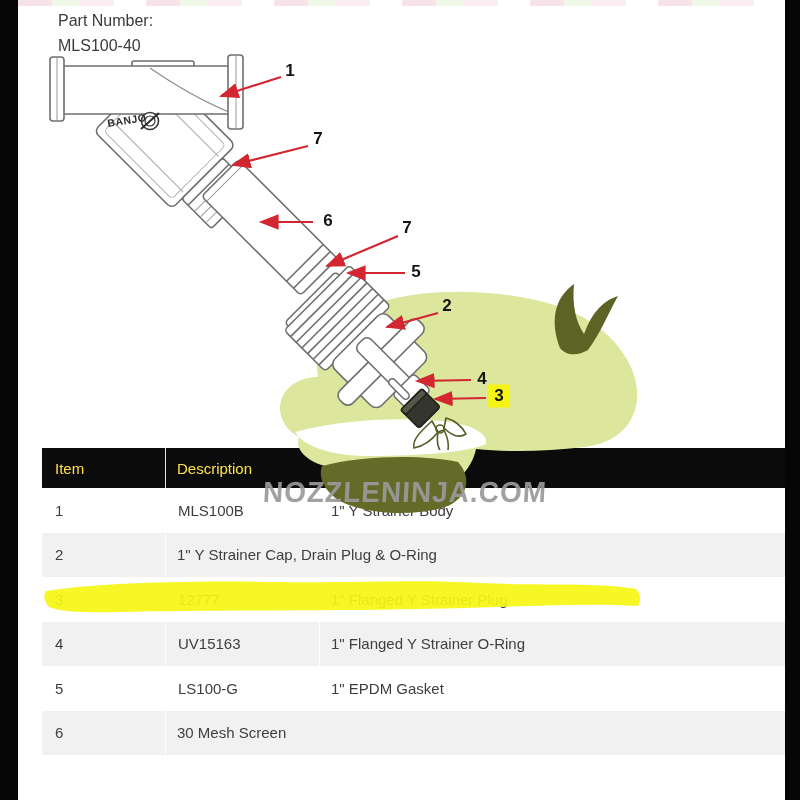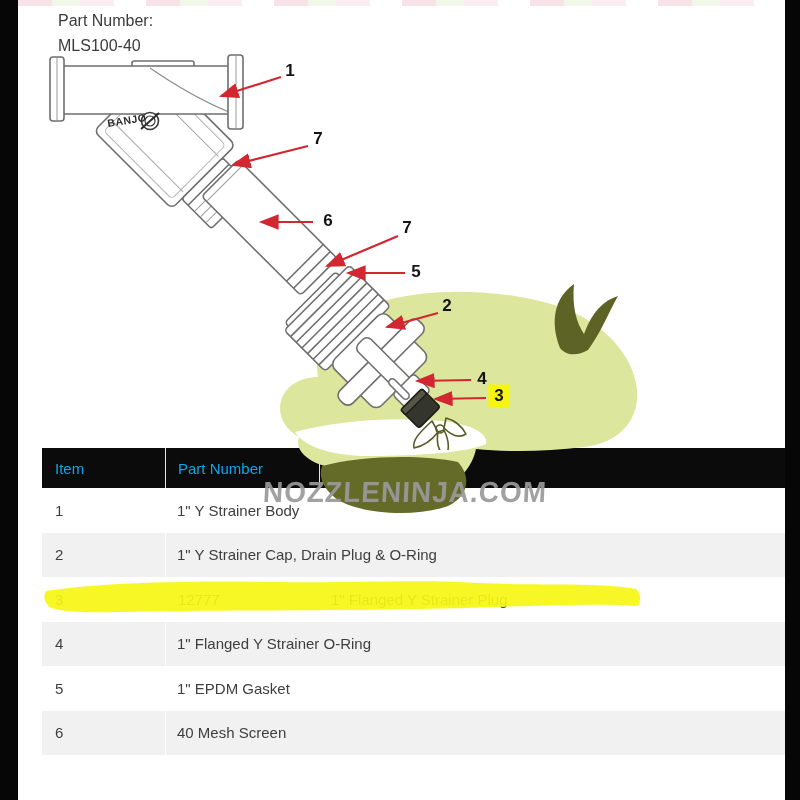--- a/index.html
+++ b/index.html
@@ -11,21 +11,21 @@
   #left-strip{left:0;width:18px;}
   #right-strip{left:785px;width:15px;}
   #noise-strip{position:absolute;left:18px;top:0;width:767px;height:6px;opacity:.75;
     background:repeating-linear-gradient(90deg,#f6d9e2 0 34px,#eef6e2 34px 62px,#fbe7ee 62px 96px,#ffffff 96px 128px);}
 
   #title{position:absolute;left:42px;top:8px;color:#3b3b3b;font-size:16px;line-height:25px;z-index:1;margin-left:16px;}
 
   
   #parts-table{position:absolute;left:42px;top:448px;width:743px;z-index:1;font-size:15px;color:#3e3e3e;}
   .trow{display:flex;width:743px;}
-  .thead{height:40px;background:#0b0b0b;color:#0ea5e9;}
+  .thead{height:40px;background:#0b0b0b;color:#fde047;}
   .tbody-row{height:44.5px;background:#fff;}
   .tbody-row.alt{background:#f1f1f1;}
   .cell{display:flex;align-items:center;box-sizing:border-box;}
   .c-item{width:123px;padding-left:13px;}
   .c-part{width:154px;padding-left:12px;border-left:1px solid rgba(255,255,255,.9);}
   .c-desc{width:466px;padding-left:11px;border-left:1px solid rgba(255,255,255,.9);}
   .cell span{position:relative;z-index:5;}
 
   
   #row-highlight-svg{position:absolute;left:40px;top:575px;z-index:2;pointer-events:none;}
@@ -170,31 +170,31 @@
     <span class="co" style="left:447px;top:306px">2</span>
     <span class="co" style="left:482px;top:379px">4</span>
     <span class="co hl" style="left:499px;top:396px">3</span>
   </div>
 
   <div id="parts-table">
     <div class="trow thead">
       <div class="cell c-item">
           <span>Item</span>
         </div>
-      <div class="cell c-part">
-          <span>Part Number</span>
-        </div>
       <div class="cell c-desc">
           <span>Description</span>
         </div>
     </div>
     <div class="trow tbody-row">
       <div class="cell c-item">
           <span>1</span>
         </div>
+      <div class="cell c-part">
+          <span>MLS100B</span>
+        </div>
       <div class="cell c-desc">
           <span>1" Y Strainer Body</span>
         </div>
     </div>
     <div class="trow tbody-row alt">
       <div class="cell c-item">
           <span>2</span>
         </div>
       <div class="cell c-desc">
           <span>1" Y Strainer Cap, Drain Plug &amp; O-Ring</span>
@@ -208,38 +208,44 @@
           <span>12777</span>
         </div>
       <div class="cell c-desc">
           <span>1" Flanged Y Strainer Plug</span>
         </div>
     </div>
     <div class="trow tbody-row alt">
       <div class="cell c-item">
           <span>4</span>
         </div>
+      <div class="cell c-part">
+          <span>UV15163</span>
+        </div>
       <div class="cell c-desc">
           <span>1" Flanged Y Strainer O-Ring</span>
         </div>
     </div>
     <div class="trow tbody-row">
       <div class="cell c-item">
           <span>5</span>
         </div>
+      <div class="cell c-part">
+          <span>LS100-G</span>
+        </div>
       <div class="cell c-desc">
           <span>1" EPDM Gasket</span>
         </div>
     </div>
     <div class="trow tbody-row alt">
       <div class="cell c-item">
           <span>6</span>
         </div>
       <div class="cell c-desc">
-          <span>40 Mesh Screen</span>
+          <span>30 Mesh Screen</span>
         </div>
     </div>
   </div>
 
   <svg id="row-highlight-svg" width="620" height="45" viewBox="40 575 620 45">
     <path fill="#f6f614" opacity="0.92" d="M46,591 C90,584 170,580 280,582 C360,583 420,579 480,583
       C540,586 600,582 636,589 C641,594 641,600 638,606 C580,602 500,608 420,609
       C320,611 200,610 120,612 C90,613 60,612 49,607 C44,601 43,596 46,591 Z"></path>
   </svg>
 

